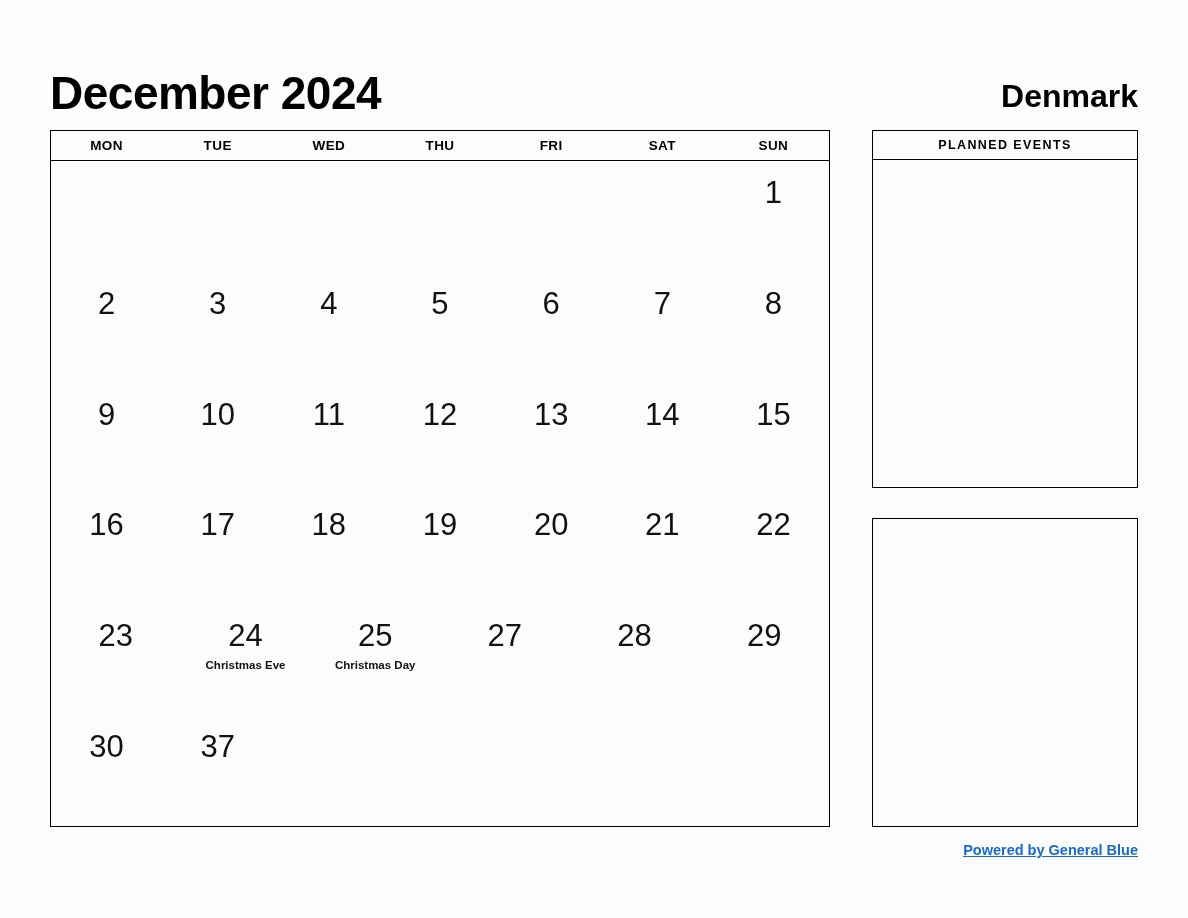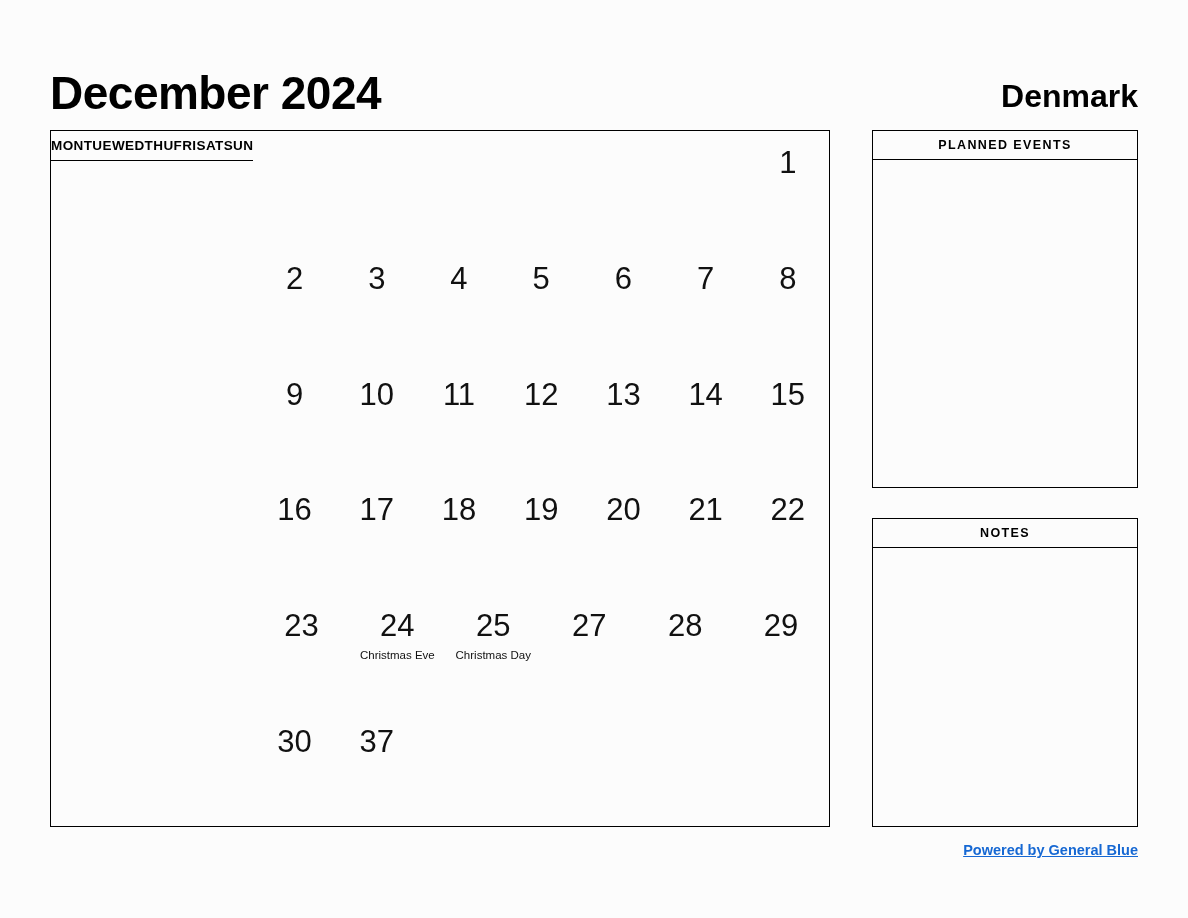--- a/index.html
+++ b/index.html
@@ -53,21 +53,21 @@
   .calendar {
     position: absolute;
     left: 50px;
     top: 130px;
     width: 780px;
     height: 697px;
     border: 1.5px solid #000;
     box-sizing: border-box;
     background: #fcfcfc;
     display: flex;
-    flex-direction: row;
+    flex-direction: column;
   }
   .weekday-row {
     display: flex;
     height: 29px;
     border-bottom: 1.5px solid #000;
     flex: 0 0 auto;
   }
   .weekday-cell {
     flex: 1 1 0;
     display: flex;
@@ -104,20 +104,21 @@
     line-height: 1.05;
     color: #111;
   }
   .day-event {
     font-size: 11.5px;
     line-height: 1.2;
     margin-top: 6px;
     text-align: center;
     color: #111;
     white-space: nowrap;
+    font-weight: bold;
   }
   .day-cell.empty .day-num { visibility: hidden; }
 
   
   .side-box {
     position: absolute;
     left: 872px;
     width: 266px;
     border: 1.5px solid #000;
     box-sizing: border-box;
@@ -320,21 +321,20 @@
         </div>
       </div>
   </div>
 
   <div class="side-box" id="planned-events-box">
     <div class="side-box-title">PLANNED EVENTS</div>
     <div class="side-box-body"></div>
   </div>
 
   <div class="side-box" id="notes-box">
-    <div class="side-box-title">NOTES</div>
     <div class="side-box-body"></div>
   </div>
 
   <div class="footer">
     <a class="footer-link" href="#">Powered by General Blue</a>
   </div>
 
 </div>
 
 </body></html>

